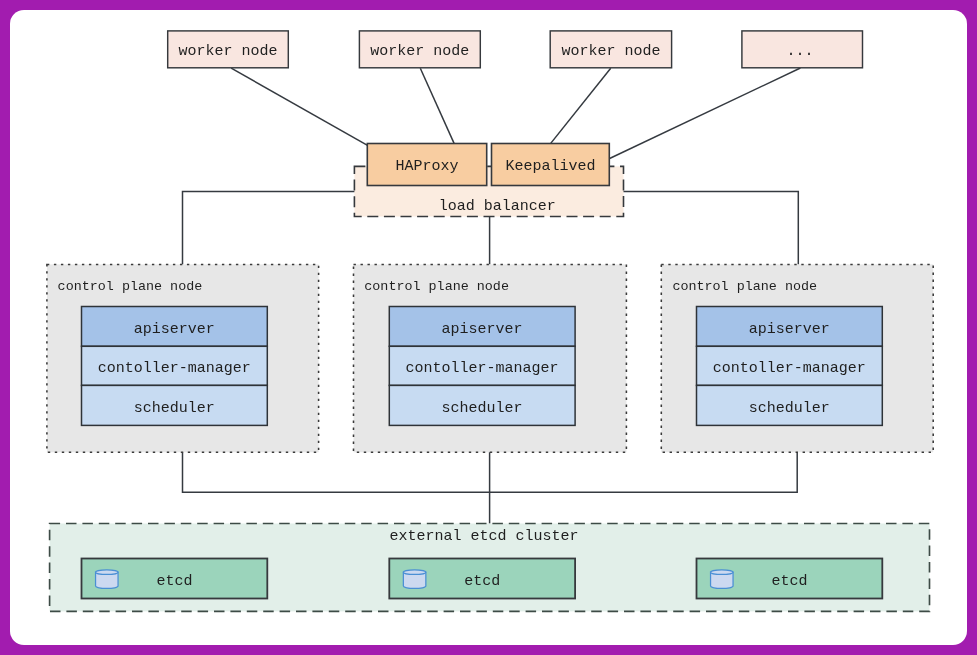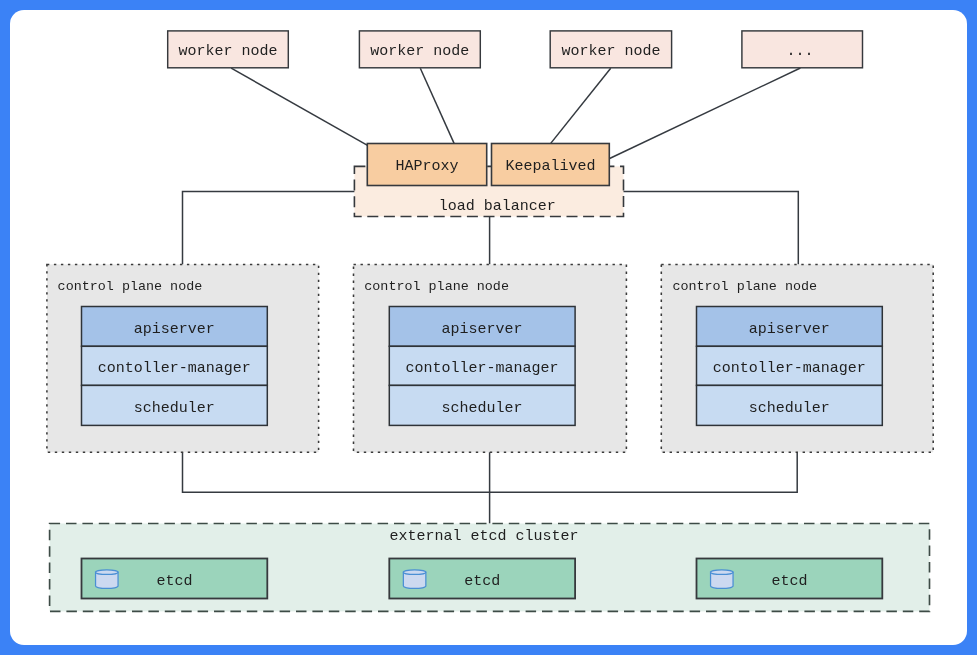--- a/index.html
+++ b/index.html
@@ -1,19 +1,19 @@
 <!DOCTYPE html>
 <html><head>
 <meta charset="utf-8">
 <title>Kubernetes HA cluster topology</title>
 <style>
   html,body{margin:0;padding:0;background:#000;}
   body{width:977px;height:655px;overflow:hidden;
        font-family:"Liberation Mono",monospace;}
-  #frame{position:absolute;left:0;top:0;width:977px;height:655px;background:#3b82f6;}
+  #frame{position:absolute;left:0;top:0;width:977px;height:655px;background:#a21caf;}
   #canvas{position:absolute;left:10px;top:10px;width:957px;height:635px;
           background:#ffffff;border-radius:14px;overflow:hidden;}
   svg.layer{position:absolute;left:-10px;top:-10px;width:977px;height:655px;
             filter:opacity(100%);}
   text{font-family:"Liberation Mono",monospace;font-size:15px;fill:#1f1f1f;}
 </style>
 </head>
 <body>
 
 <div id="frame">

